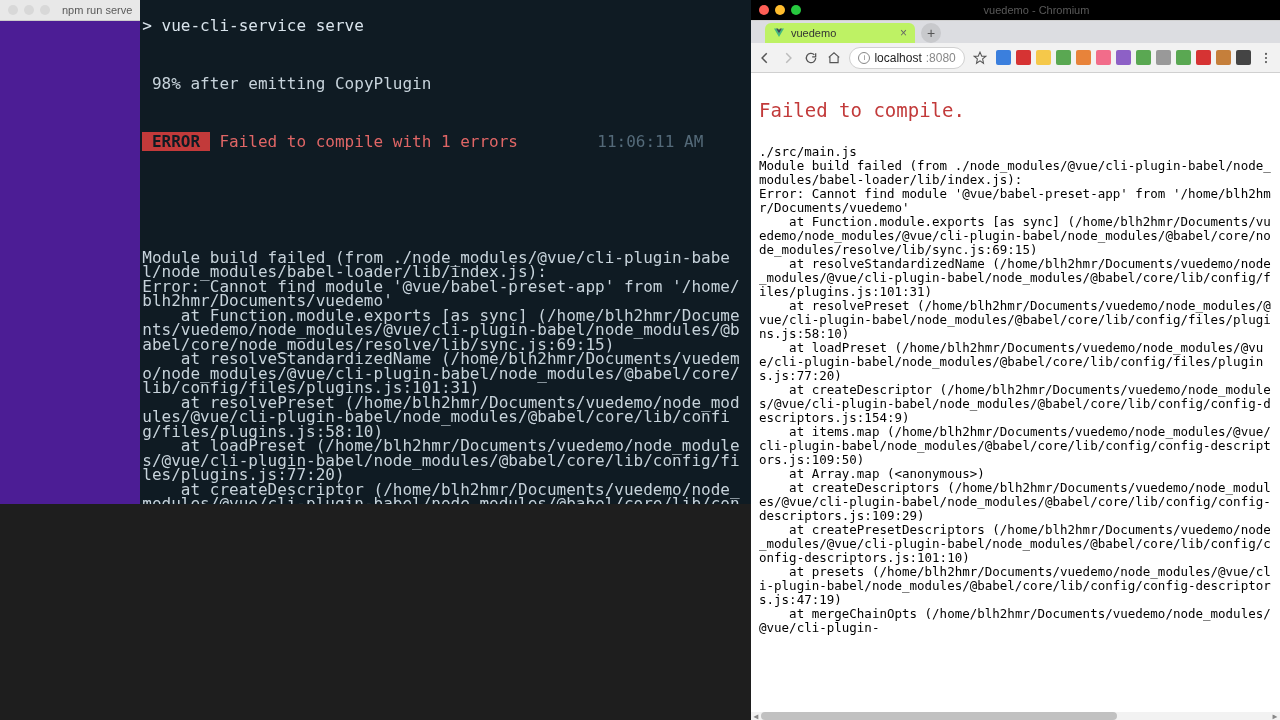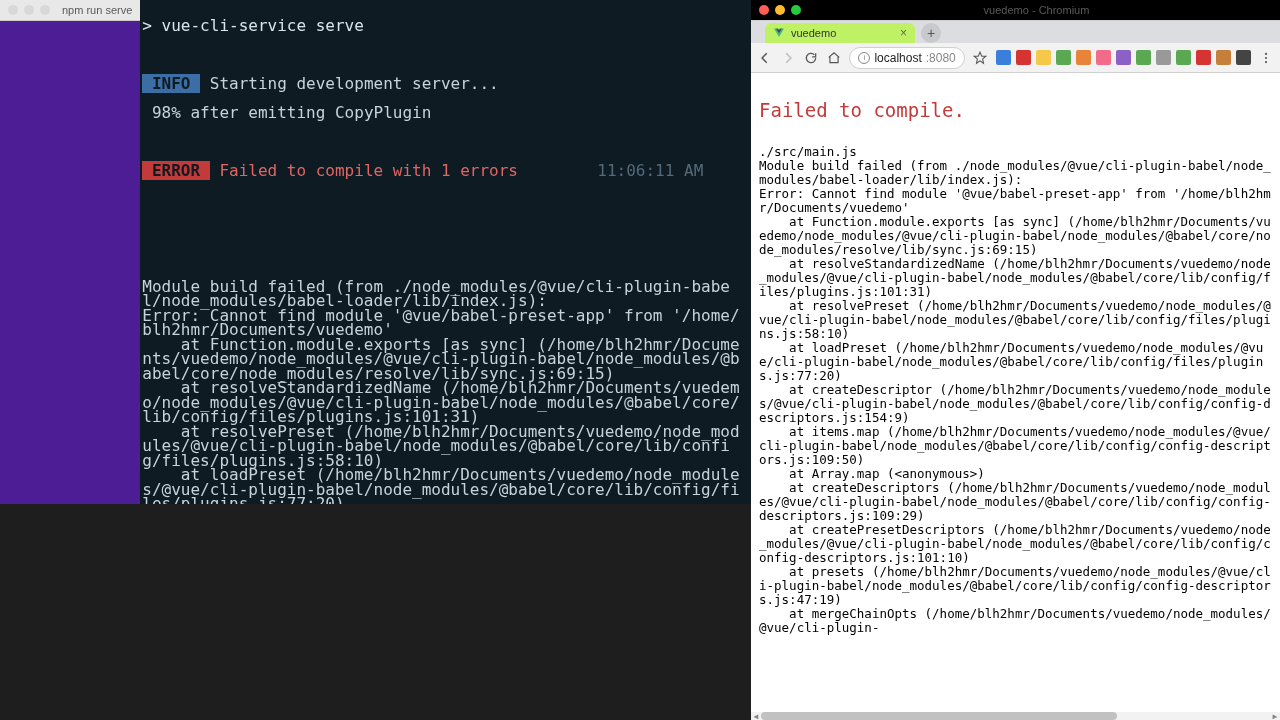--- a/index.html
+++ b/index.html
@@ -168,21 +168,20 @@
     <div class="term-lights">
       <div class="light"></div>
       <div class="light"></div>
       <div class="light"></div>
     </div>
     <div class="term-title">npm run serve</div>
   </div>
   <div class="term-body">
 <span class="cmd-line term-line">&gt; vue-cli-service serve</span>
 <span class="term-line">&nbsp;</span>
-<span class="term-line"><span class="info-badge"> INFO </span><span> Starting development server...</span></span>
 <span class="term-line"> 98% after emitting CopyPlugin</span>
 <span class="term-line">&nbsp;</span>
 <span class="term-line" style="position:relative;"><span class="error-badge"> ERROR </span><span class="red-text"> Failed to compile with 1 errors</span><span class="dim-time">11:06:11 AM</span></span>
 <span class="term-line">&nbsp;</span>
 <span class="term-line">&nbsp;</span>
 <span class="term-line">&nbsp;</span>
 <span class="term-line">Module build failed (from ./node_modules/@vue/cli-plugin-babel/node_modules/babel-loader/lib/index.js):
 Error: Cannot find module '@vue/babel-preset-app' from '/home/blh2hmr/Documents/vuedemo'
     at Function.module.exports [as sync] (/home/blh2hmr/Documents/vuedemo/node_modules/@vue/cli-plugin-babel/node_modules/@babel/core/node_modules/resolve/lib/sync.js:69:15)
     at resolveStandardizedName (/home/blh2hmr/Documents/vuedemo/node_modules/@vue/cli-plugin-babel/node_modules/@babel/core/lib/config/files/plugins.js:101:31)

